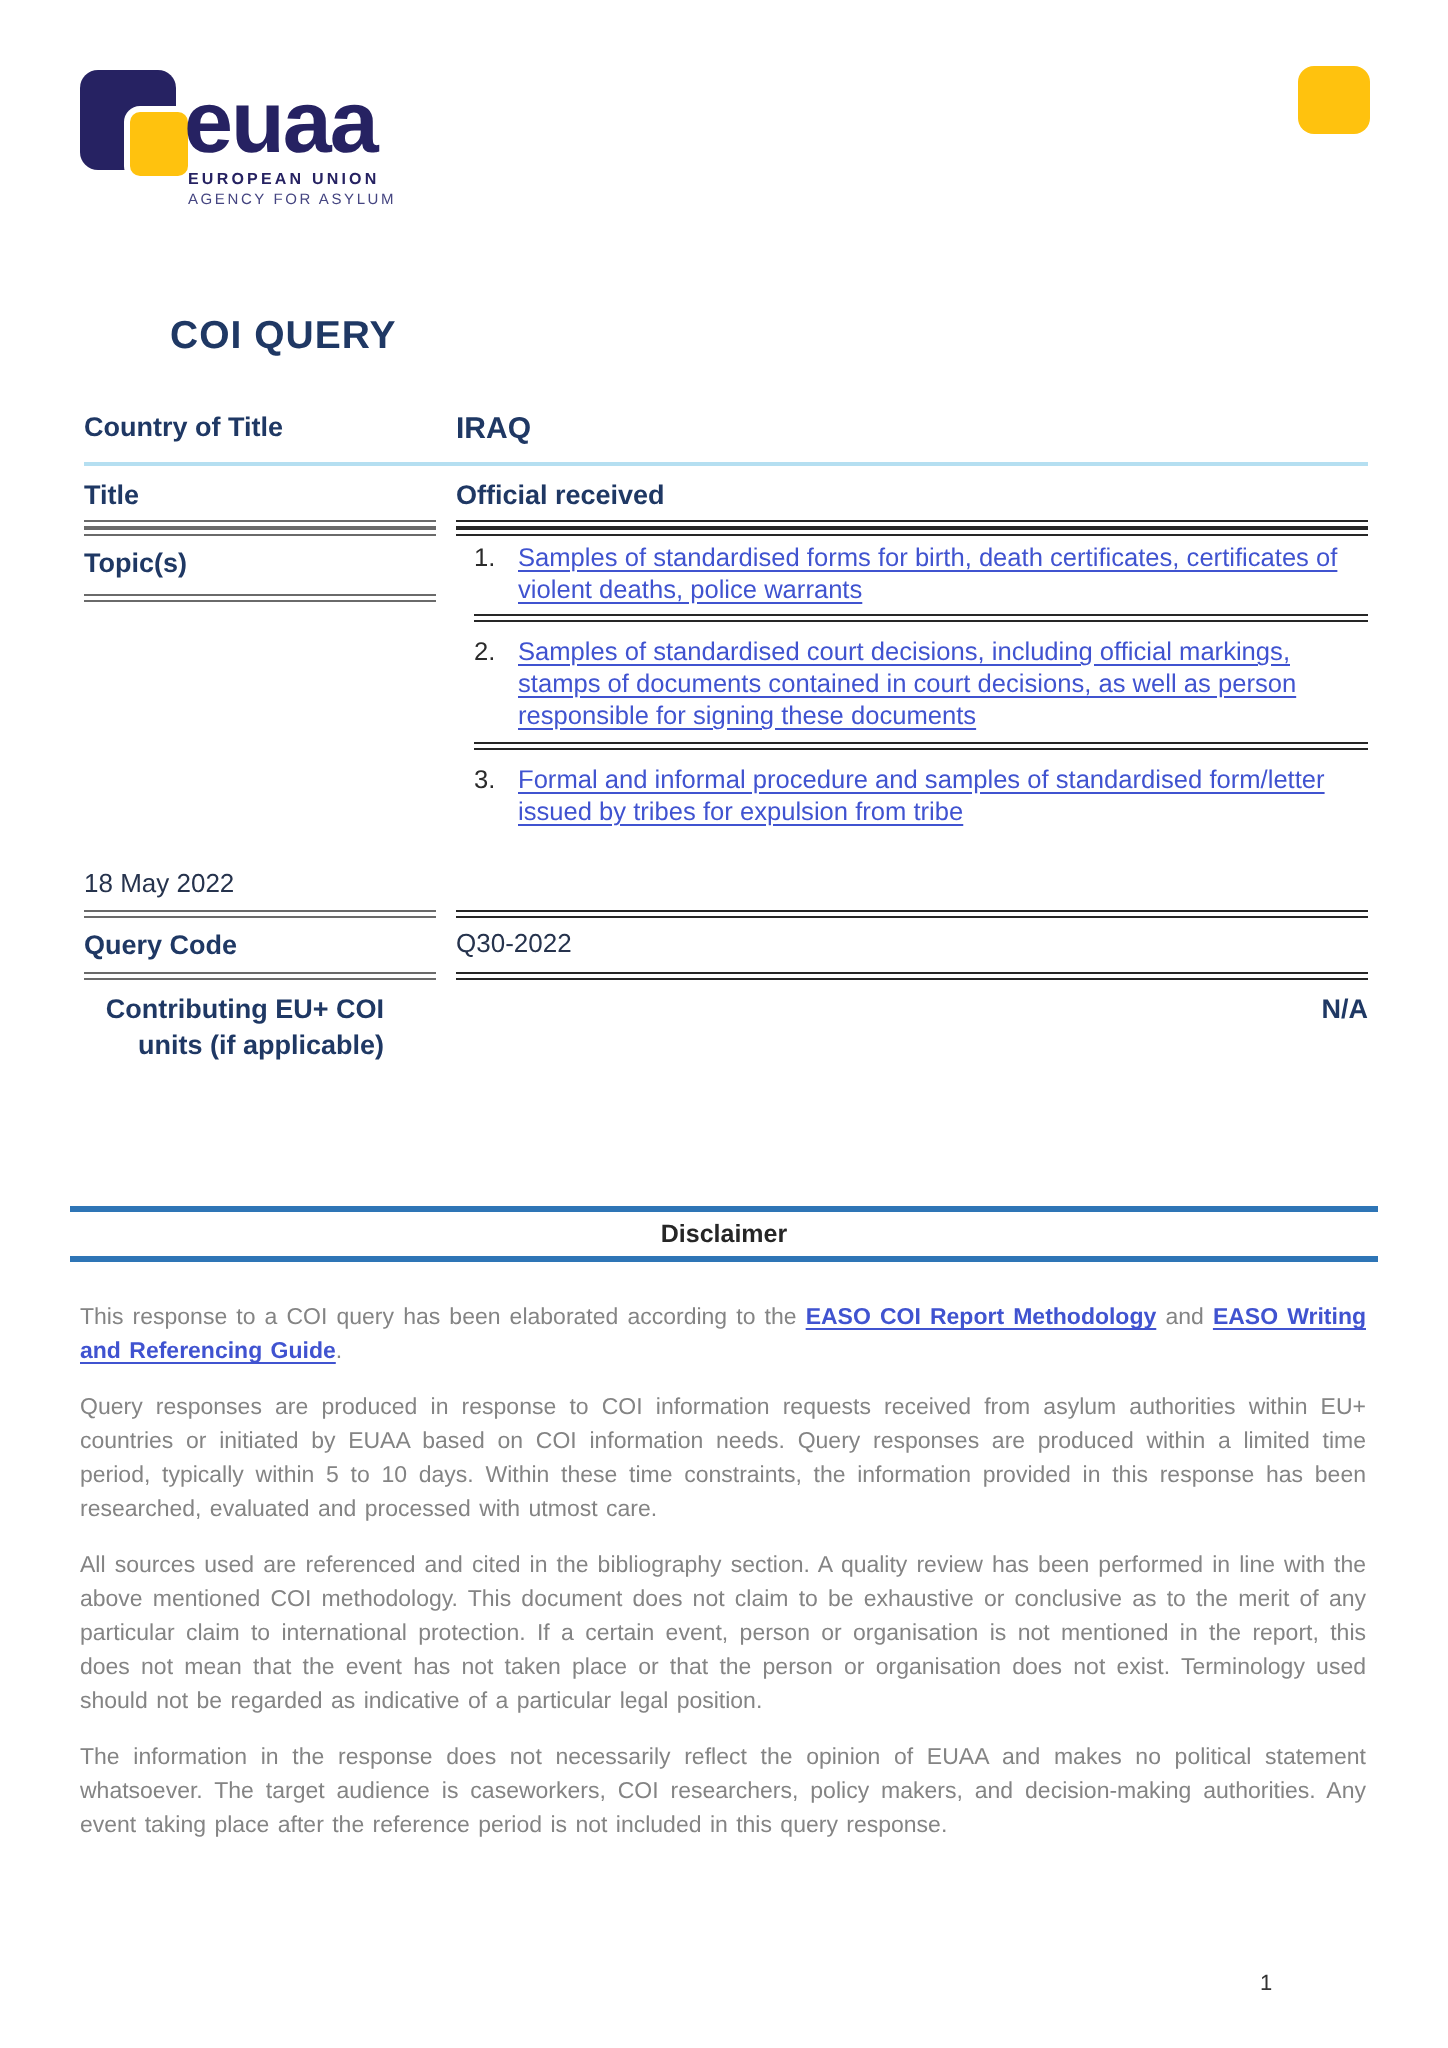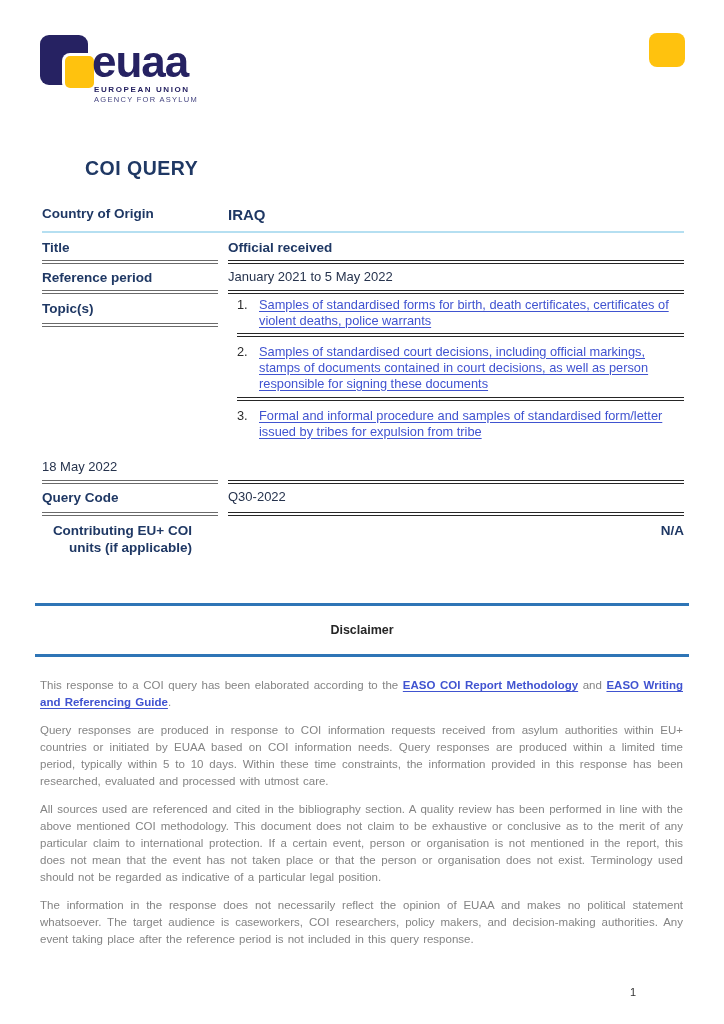--- a/index.html
+++ b/index.html
@@ -44,21 +44,21 @@
   .tsep{border-top:4px double #262626;}
   .gap{height:20px;}
   .rA{padding:0 0 4px;}
   .rB{padding:5px 0 5px;}
   .rC{padding:6px 0 0;text-align:right;}
   .narrow{padding-right:26px;}
 
   
   .disclaimer{position:absolute;left:35px;top:603px;width:654px;}
   .bluebar{height:3px;background:#2E75B6;}
-  .d-head{text-align:center;font-size:12.5px;font-weight:700;color:#262626;padding:17px 0;}
+  .d-head{text-align:center;font-size:12.5px;font-weight:700;color:#262626;padding:4px 0;}
   .disclaimer p{margin:11px 0 0;padding:0 6px 0 5px;font-size:11.5px;line-height:1.48;color:#848484;text-align:justify;word-spacing:1px;}
   .disclaimer p.first{margin-top:20px;}
   .dlink{color:#4053D0;font-weight:700;text-decoration:underline;text-underline-offset:2px;cursor:pointer;}
 
   .pagenum{position:absolute;left:630px;top:986px;font-size:11px;color:#333;}
 </style>
 </head>
 <body>
 
 <div class="page">
@@ -71,38 +71,34 @@
     <div class="logo-tag2">AGENCY FOR ASYLUM</div>
   </div>
 
   <div class="corner-sq"></div>
 
   <h1 class="title">COI QUERY</h1>
 
   <div class="qtable">
 
     <div class="row r1">
-      <div class="label">Country of Origin</div>
+      <div class="label">Country of Title</div>
       <div class="val big">IRAQ</div>
     </div>
     <div class="bluesep"></div>
 
     <div class="row r2">
       <div class="label">Title</div>
       <div class="val bold">Official received</div>
     </div>
     <div class="seprow">
         <div class="l"></div>
         <div class="v"></div>
       </div>
 
-    <div class="row r3">
-      <div class="label">Reference period</div>
-      <div class="val">January 2021 to 5 May 2022</div>
-    </div>
     <div class="seprow">
         <div class="l"></div>
         <div class="v"></div>
       </div>
 
     <div class="row r4">
       <div class="topics-label">
         <span class="label">Topic(s)</span>
         <div class="lbl-line"></div>
       </div>

